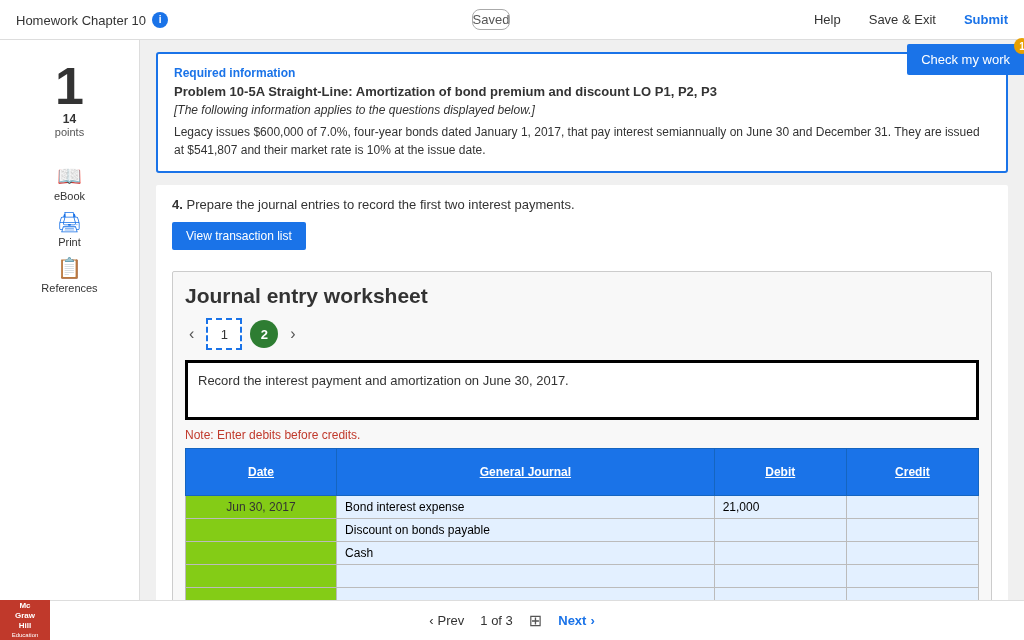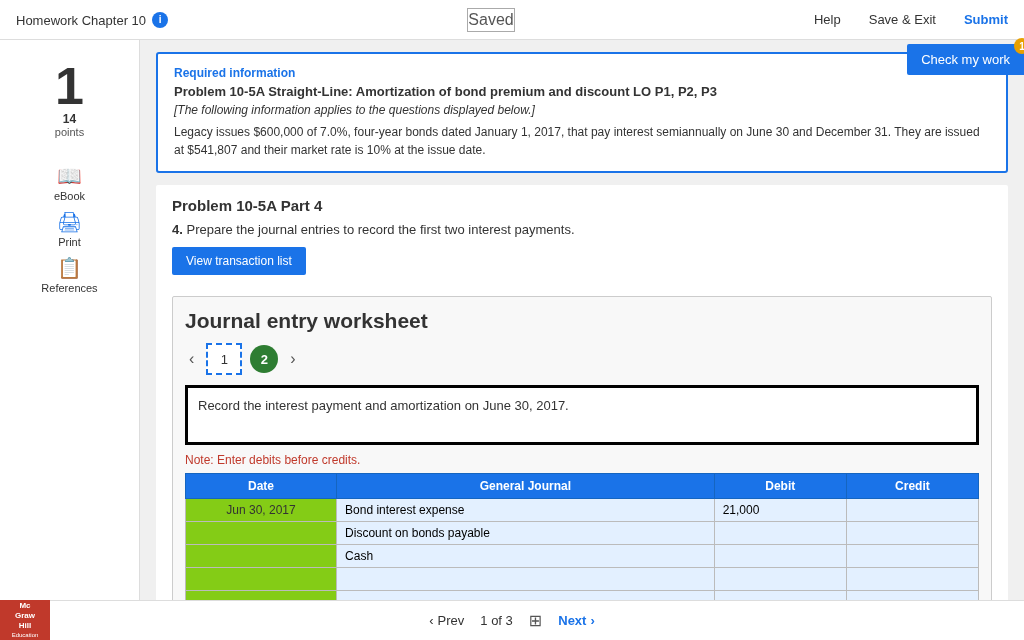--- a/index.html
+++ b/index.html
@@ -9,21 +9,21 @@
     .top-bar {
       display: flex; align-items: center; justify-content: space-between;
       background: #fff; border-bottom: 1px solid #ddd; padding: 0 16px; height: 40px;
     }
     .top-bar-left { display: flex; align-items: flex-end; gap: 6px; font-size: 13px; font-weight: 500; }
     .info-icon {
       width: 16px; height: 16px; background: #1a73e8; border-radius: 50%;
       color: #fff; font-size: 10px; display: inline-flex; align-items: center; justify-content: center; font-weight: bold;
     }
     .saved-badge {
-      border: 1px solid #aaa; border-radius: 0; padding: 2px 0; font-size: 16px; color: #555;
+      border: 1px solid #aaa; border-radius: 8px; padding: 2px 0; font-size: 13px; color: #555;
     }
     .top-bar-right { display: flex; align-items: center; gap: 28px; }
     .top-bar-right .help-link { color: #333; text-decoration: none; font-size: 13px; }
     .top-bar-right .save-exit { color: #333; text-decoration: none; font-size: 13px; }
     .top-bar-right .submit-btn { color: #1a73e8; font-weight: bold; font-size: 13px; cursor: pointer; text-decoration: none; }
 
     
     .check-my-work-area {
       position: absolute; top: 44px; right: 0; 
     }
@@ -86,21 +86,21 @@
       display: flex; align-items: center; justify-content: center; font-size: 13px; font-weight: bold;
     }
     .description-box {
       background: #fff; border: 3px solid #000000; padding: 10px; font-size: 13px; margin-bottom: 8px; min-height: 60px;
     }
     .note-text { color: #c0392b; font-size: 12px; margin-bottom: 6px; }
 
     
     .journal-table { width: 100%; border-collapse: collapse; font-size: 12px; }
     .journal-table th {
-      background: #1a73e8; color: #fff; padding: 5px 8px; text-align: center; border: 1px solid #1565c0;
+      background: #1a73e8; color: #fff; padding: 16px 8px; text-align: center; border: 1px solid #1565c0; text-decoration: underline;
     }
     .journal-table td { border: 1px solid #bbb; padding: 3px 6px; background: #84cc16; }
     .journal-table td.date-col { width: 80px; text-align: center; color: #333; }
     .journal-table td.journal-col { width: 200px; }
     .journal-table td.debit-col { width: 70px; text-align: right; }
     .journal-table td.credit-col { width: 70px; }
     .journal-table td input {
       width: 100%; border: none; outline: none; font-size: 12px; padding: 1px 2px; background: transparent;
     }
     .blue-cell { background: #e3f0ff !important; }
@@ -188,21 +188,20 @@
   <div class="content-area">
 
     <div class="info-box">
       <div class="required-info">Required information</div>
       <div class="problem-title">Problem 10-5A Straight-Line: Amortization of bond premium and discount LO P1, P2, P3</div>
       <div class="problem-subtitle">[The following information applies to the questions displayed below.]</div>
       <div class="problem-text">Legacy issues $600,000 of 7.0%, four-year bonds dated January 1, 2017, that pay interest semiannually on June 30 and December 31. They are issued at $541,807 and their market rate is 10% at the issue date.</div>
     </div>
 
     <div class="problem-section">
-      <div class="problem-part-title">Problem 10-5A Part 4</div>
       <div class="problem-instruction">
         <strong>4.</strong>
         <span>Prepare the journal entries to record the first two interest payments.</span>
       </div>
       <button class="view-transaction-btn">View transaction list</button>
 
       
       <div class="worksheet-box">
         <div class="worksheet-title">Journal entry worksheet</div>
 

